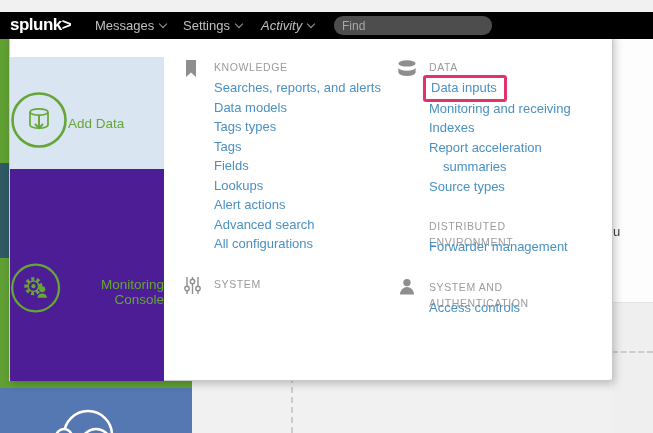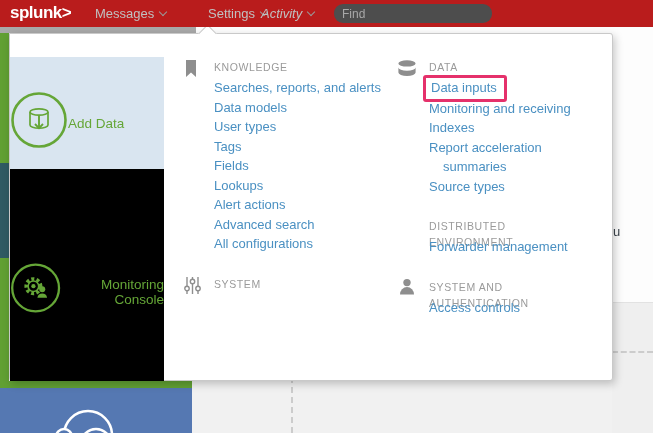--- a/index.html
+++ b/index.html
@@ -17,39 +17,39 @@
   .bg-right-gray { position:absolute; left:612px; top:302px; width:41px; height:131px; background:#efefef; border-top:1px solid #e2e2e2; }
   .bg-hdash { position:absolute; left:612px; top:351px; width:41px; height:0; border-top:2px dashed #cccccc; }
   .bg-fragment { position:absolute; left:613px; top:224px; font-size:13px; color:#3c444d; }
   .bg-vdash { position:absolute; left:291px; top:367px; width:0; height:66px; border-left:2px dashed #cccccc; }
   .bg-sidebar { position:absolute; left:0; top:33px; width:9px; height:348px; background:#61a033; }
   .bg-sidebar-teal { position:absolute; left:0; top:163px; width:9px; height:95px; background:#2f5a63; }
   .bg-green-bar { position:absolute; left:0; top:381px; width:192px; height:7px; background:#61a033; }
   .bg-blue-panel { position:absolute; left:0; top:388px; width:192px; height:45px; background:#5578b2; overflow:hidden; }
 
   
-  .topbar { position:absolute; left:0; top:0; width:653px; height:27px; background:#b91c1c; z-index:30; }
+  .topbar { position:absolute; left:0; top:12px; width:653px; height:27px; background:#000000; z-index:30; }
   .logo { position:absolute; left:10px; top:3px; color:#ffffff; font-size:17px; font-weight:bold; letter-spacing:-0.5px; }
   .navitem { position:absolute; top:6px; color:#c0c0c0; font-size:13px; cursor:pointer; }
   .navitem .lbl { display:inline-block; }
   .chev { display:inline-block; width:6px; height:6px; border-right:1.5px solid #9a9a9a; border-bottom:1.5px solid #9a9a9a; transform:rotate(45deg); margin-left:6px; vertical-align:3px; }
   .nav-messages { left:95px; }
-  .nav-settings { left:183px;margin-left:25px; }
+  .nav-settings { left:183px; }
   .nav-activity { left:261px;font-style:italic; }
   .find-input { position:absolute; left:334px; top:4px; width:158px; height:19px; background:#4d4d4d; border:none; border-radius:9px; color:#bdbdbd; font-size:12px; padding:0 8px; font-family:"Liberation Sans", sans-serif; outline:none; }
   .find-input::placeholder { color:#a8a8a8; }
 
   
   .menu-panel { position:absolute; left:9px; top:33px; width:604px; height:348px; background:#ffffff; border:1px solid #c9c9c9; border-radius:0 3px 3px 3px; box-shadow:2px 3px 8px rgba(0,0,0,.22); z-index:20; }
   .caret { position:absolute; left:191px; top:-7px; width:13px; height:13px; background:#ffffff; border-left:1px solid #c9c9c9; border-top:1px solid #c9c9c9; transform:rotate(45deg); }
 
   .tiles { position:absolute; left:0; top:0; width:154px; height:347px; }
   .tile { position:absolute; left:0; width:154px; display:flex; flex-direction:row; align-items:center; cursor:pointer;text-align:right; }
   .tile-add-data { top:23px; height:112px; background:#d9e5f0; padding-top:14px; }
-  .tile-monitoring { top:135px; height:212px; background:#000000; padding-top:25px; }
+  .tile-monitoring { top:135px; height:212px; background:#4c1d95; padding-top:25px; }
   .tile-label { font-size:13.5px; color:#65a637; margin-top:8px; }
   .tile-add-data .tile-label { margin-top:7px; }
 
   .col { position:absolute; top:25px; }
   .col1 { left:204px; width:186px; }
   .col2 { left:419px; width:164px; }
   .section { position:relative; }
   .section + .section { margin-top:22px; }
   .sec-header { font-size:10.5px; color:#9a9a9a; letter-spacing:0.6px; line-height:16px; height:16px; }
   .sec-icon { position:absolute; left:-30px; top:1px; }
@@ -120,21 +120,21 @@
 
   <div class="col col1">
     <div class="section">
       <svg class="sec-icon" width="14" height="18" viewBox="0 0 14 18">
         <path d="M2,0 h10 v17 l-5,-4.4 l-5,4.4 z" fill="#8e8e8e"></path>
       </svg>
       <div class="sec-header">KNOWLEDGE</div>
       <div class="links">
         <a class="menu-link">Searches, reports, and alerts</a>
         <a class="menu-link">Data models</a>
-        <a class="menu-link">User types</a>
+        <a class="menu-link">Tags types</a>
         <a class="menu-link">Tags</a>
         <a class="menu-link">Fields</a>
         <a class="menu-link">Lookups</a>
         <a class="menu-link">Alert actions</a>
         <a class="menu-link">Advanced search</a>
         <a class="menu-link">All configurations</a>
       </div>
     </div>
     <div class="section">
       <svg class="sec-icon" width="17" height="17" viewBox="0 0 17 17">

